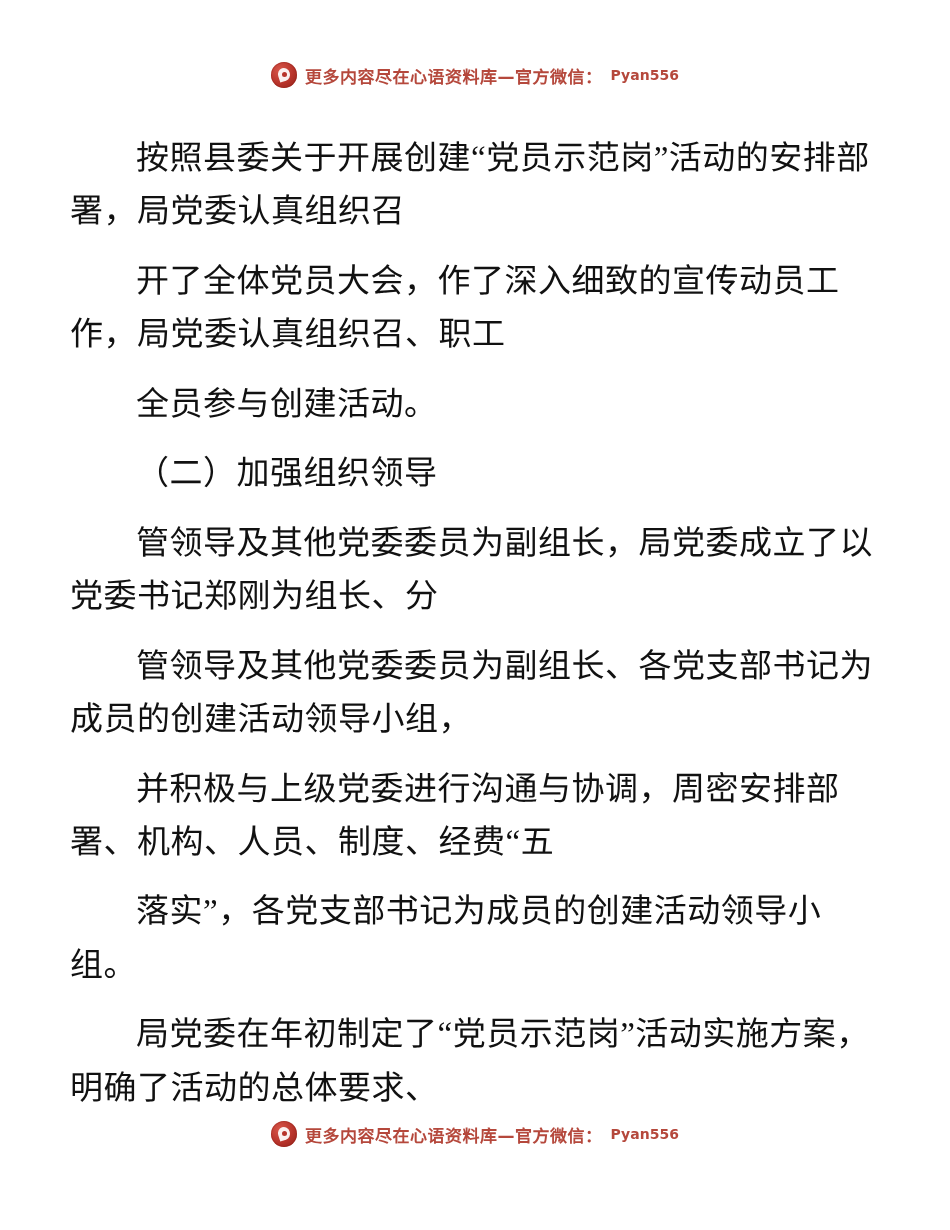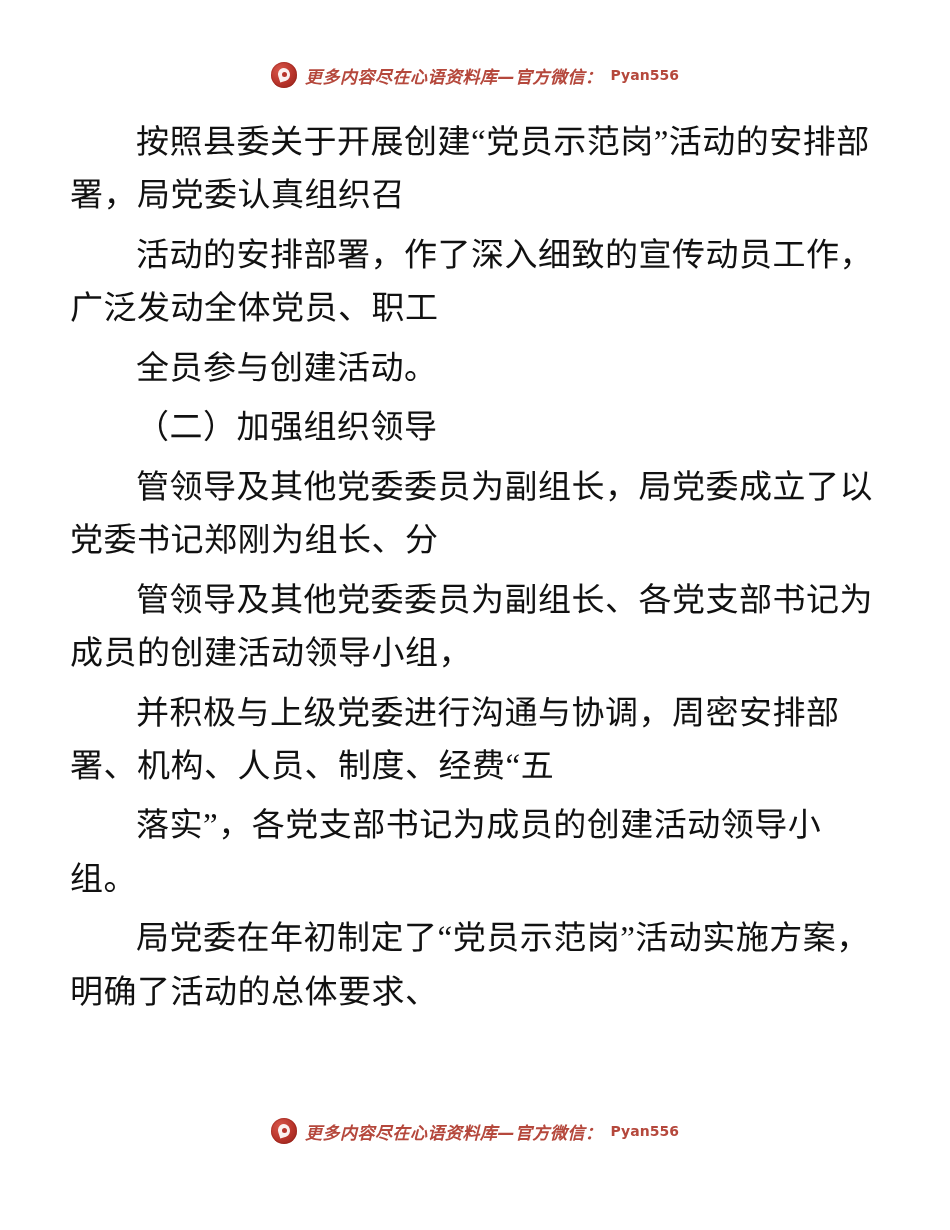--- a/index.html
+++ b/index.html
@@ -72,57 +72,56 @@
     border-radius: 50%;
     background: #b7332a;
   }
   .wm-text {
     font-family: "DejaVu Sans", "Liberation Sans", sans-serif;
     font-weight: bold;
     font-size: 17px;
     letter-spacing: 0.5px;
     color: #b5483c;
     white-space: nowrap;
-    font-style: italic;
   }
   .wm-id {
     font-family: "DejaVu Sans", "Liberation Sans", sans-serif;
     font-weight: bold;
     font-size: 14px;
     color: #b5483c;
     white-space: nowrap;
   }
 
   
   .doc-body {
     font-size: 33px;
     line-height: 1.62;
     color: #111111;
   }
   .para {
-    margin: 0 0 6px 0;
+    margin: 16px 0 6px 0;
     text-indent: 2em;
     letter-spacing: 0.5px;
     word-break: break-all;
   }
 </style>
 </head>
 <body>
 
 <div class="page">
 
   <div class="watermark watermark-top">
     <span class="wm-logo"></span>
     <span class="wm-text">更多内容尽在心语资料库—官方微信：</span>
     <span class="wm-id">Pyan556</span>
   </div>
 
   <div class="doc-body">
     <p class="para">按照县委关于开展创建“党员示范岗”活动的安排部署，局党委认真组织召</p>
-    <p class="para">活动的安排部署，作了深入细致的宣传动员工作，广泛发动全体党员、职工</p>
+    <p class="para">开了全体党员大会，作了深入细致的宣传动员工作，局党委认真组织召、职工</p>
     <p class="para">全员参与创建活动。</p>
     <p class="para">（二）加强组织领导</p>
     <p class="para">管领导及其他党委委员为副组长，局党委成立了以党委书记郑刚为组长、分</p>
     <p class="para">管领导及其他党委委员为副组长、各党支部书记为成员的创建活动领导小组，</p>
     <p class="para">并积极与上级党委进行沟通与协调，周密安排部署、机构、人员、制度、经费“五</p>
     <p class="para">落实”，各党支部书记为成员的创建活动领导小组。</p>
     <p class="para">局党委在年初制定了“党员示范岗”活动实施方案，明确了活动的总体要求、</p>
   </div>
 
   <div class="watermark watermark-bottom">

